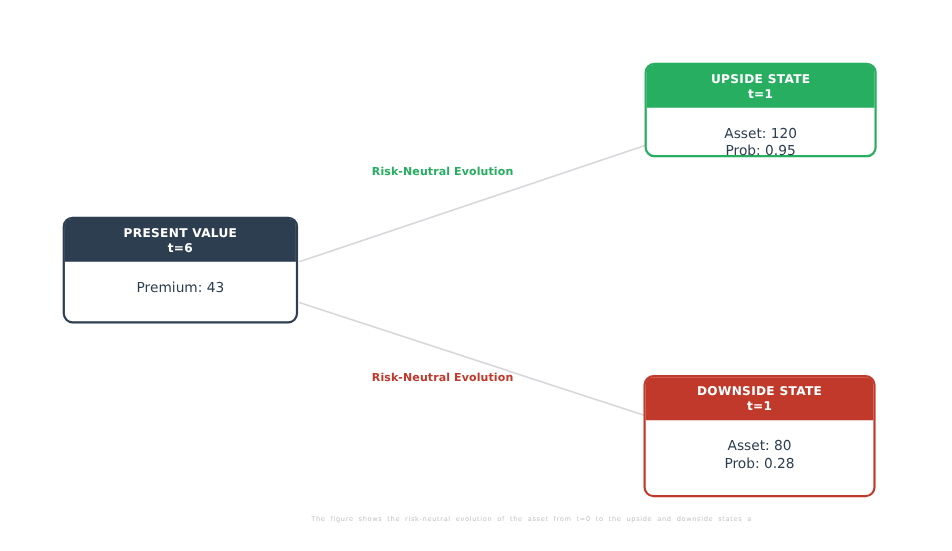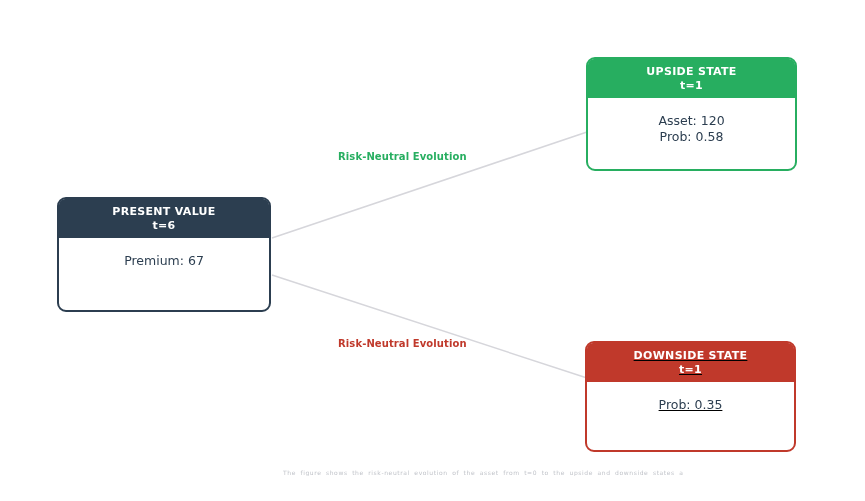--- a/index.html
+++ b/index.html
@@ -39,25 +39,25 @@
     line-height: 14px;
     padding: 6px 4px 5px 4px;
     letter-spacing: 0.3px;
   }
   .node-body {
     font-size: 12.5px;
     line-height: 15.5px;
     padding-top: 15px;
     color: #2c3e50;
   }
-  .node-present  { left: 57px;  top: 197px; width: 214px; height: 115px; border: 2px solid #2c3e50; }
+  .node-present  { left: 57px;  top: 197px; width: 214px; height: 97px; border: 2px solid #2c3e50; }
   .node-present  .node-header { background: #2c3e50; }
-  .node-upside   { left: 586px; top: 57px;  width: 211px; height: 114px; border: 2px solid #27ae60; }
+  .node-upside   { left: 586px; top: 57px;  width: 211px; height: 86px; border: 2px solid #27ae60; }
   .node-upside   .node-header { background: #27ae60; }
-  .node-downside { left: 585px; top: 341px; width: 211px; height: 111px; border: 2px solid #c0392b; text-decoration: underline; }
+  .node-downside { left: 585px; top: 341px; width: 211px; height: 111px; border: 2px solid #c0392b; }
   .node-downside .node-header { background: #c0392b; }
   .edge-label {
     position: absolute;
     z-index: 3;
     font-weight: bold;
     font-size: 10px;
     white-space: nowrap;
     letter-spacing: 0.1px;
   }
   .edge-label-up   { left: 338px; top: 151px; color: #27ae60; }
@@ -91,40 +91,41 @@
   <div class="edge-label edge-label-up">Risk-Neutral Evolution</div>
 
   <div class="edge-label edge-label-down">Risk-Neutral Evolution</div>
 
   <div class="node node-present">
     <div class="node-header">
       <div>PRESENT VALUE</div>
       <div>t=6</div>
     </div>
     <div class="node-body">
-      <div>Premium: 67</div>
+      <div>Premium: 43</div>
     </div>
   </div>
 
   <div class="node node-upside">
     <div class="node-header">
       <div>UPSIDE STATE</div>
       <div>t=1</div>
     </div>
     <div class="node-body">
       <div>Asset: 120</div>
-      <div>Prob: 0.58</div>
+      <div>Prob: 0.95</div>
     </div>
   </div>
 
   <div class="node node-downside">
     <div class="node-header">
       <div>DOWNSIDE STATE</div>
       <div>t=1</div>
     </div>
     <div class="node-body">
-      <div>Prob: 0.35</div>
+      <div>Asset: 80</div>
+      <div>Prob: 0.28</div>
     </div>
   </div>
 
   <div class="caption">The figure shows the risk-neutral evolution of the asset from t=0 to the upside and downside states at t=1.</div>
 
 </div>
 
 </body></html>

